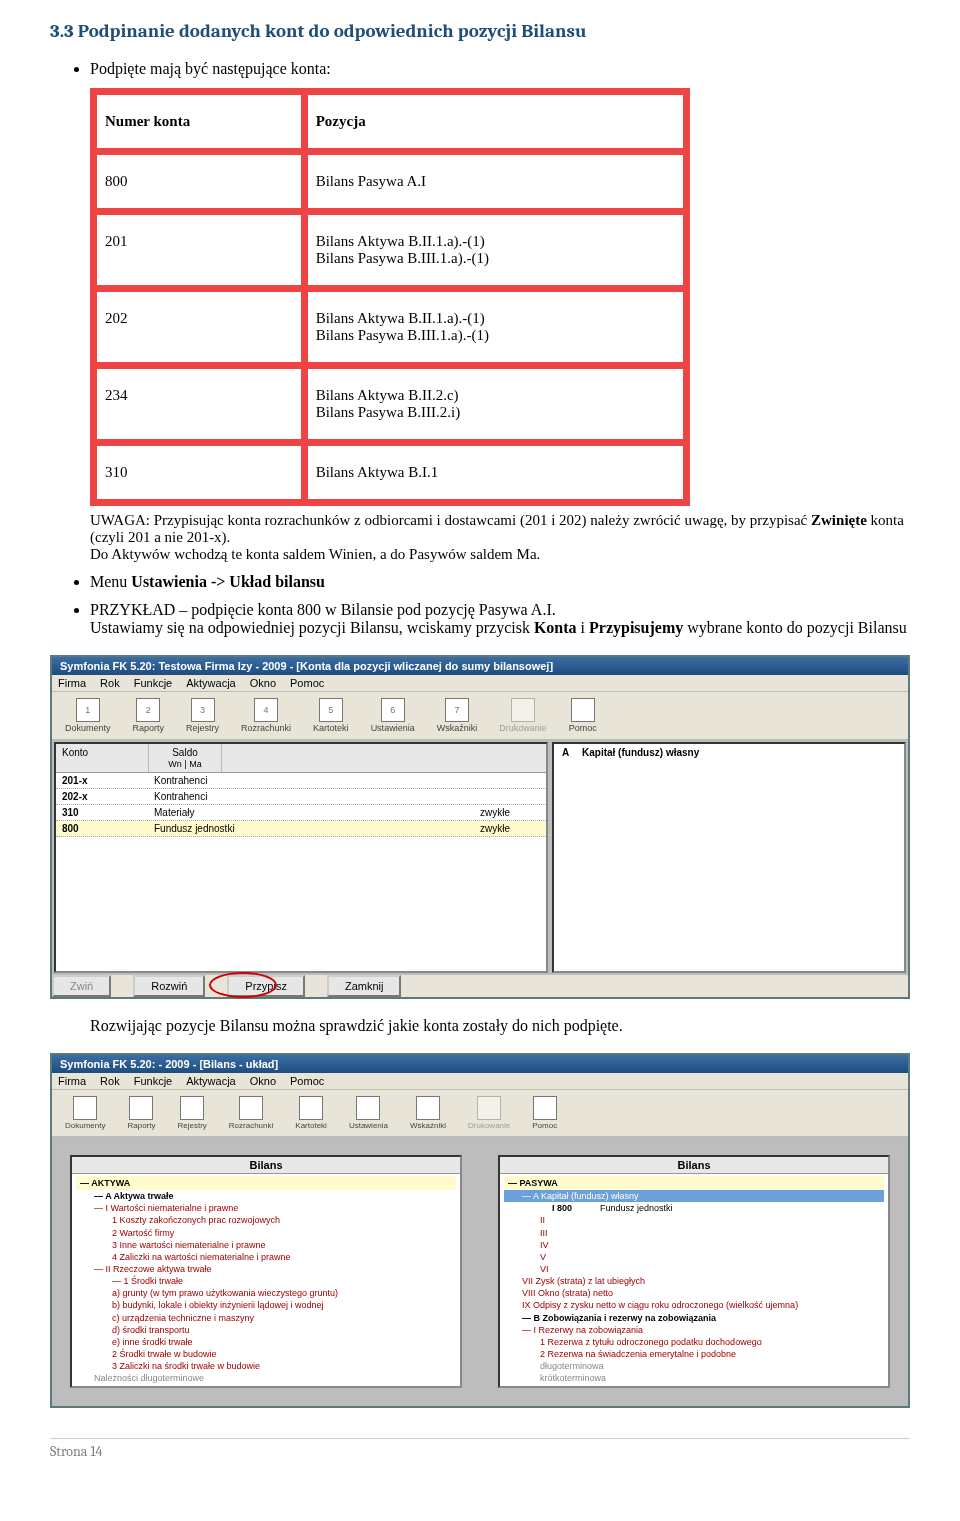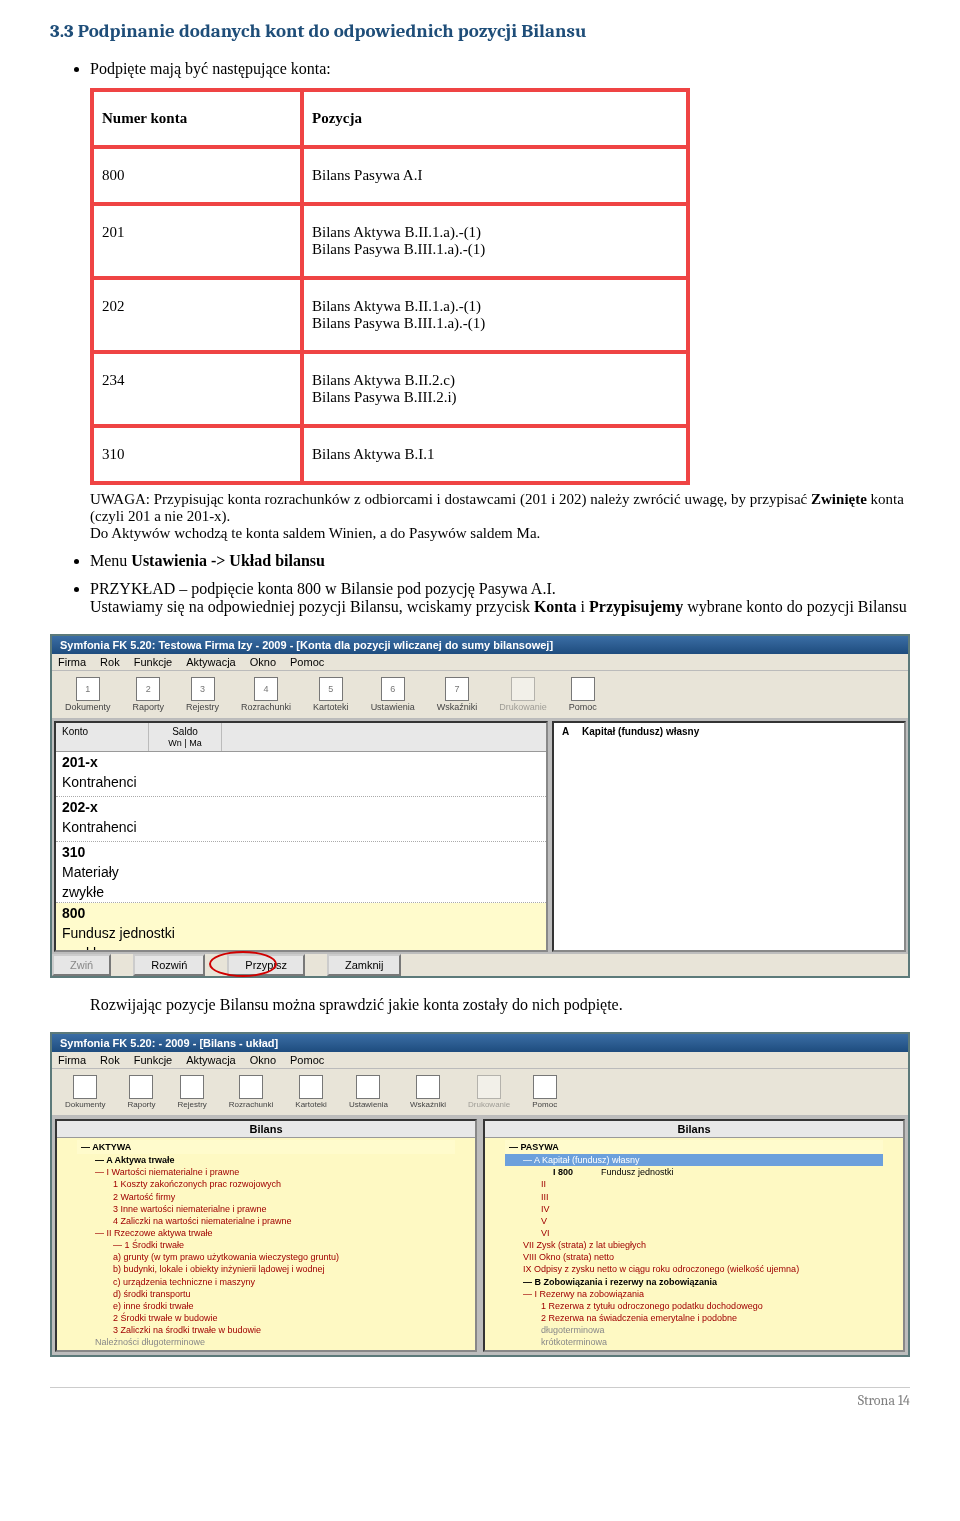--- a/index.html
+++ b/index.html
@@ -26,21 +26,21 @@
     margin: 6px 0;
   }
   table.doc-table {
     border-collapse: collapse;
     margin: 6px 0 6px 40px;
     width: 600px;
     font-size: 15px;
   }
   table.doc-table th,
   table.doc-table td {
-    border: 4px solid #ef4444;
+    border: 7px solid #ef4444;
     padding: 18px 8px;
     vertical-align: top;
     text-align: left;
   }
   table.doc-table th {
     font-weight: bold;
   }
   .note {
     margin-left: 40px;
     font-size: 15px;
@@ -127,23 +127,22 @@
   }
   .col-konto { width: 80px; }
   .col-nazwa { flex: 1; }
   .grid-body {
     flex: 1;
     overflow: auto;
     background: #fff;
   }
   .grid-row {
     display: flex;
-    font-size: 14px;
+    font-size: 10px;
     border-bottom: 1px dotted #aaa;
-    flex-direction: column;
   }
   .grid-row.selected {
     background: #FFFBCC;
   }
   .grid-row .cell {
     padding: 2px 6px;
   }
   .right-pane .pasywa-header {
     background: #FFFBCC;
     font-weight: bold;
@@ -186,52 +185,51 @@
   .btn-wrap { position: relative; }
 
   
   .app-window.small .toolbar .tool-btn { font-size: 8px; }
   .split {
     display: flex;
     background: #BDBDBD;
   }
   .bilans-pane {
     flex: 1;
-    background: #fef9c3;
+    background: #ffffff;
     border: 2px inset #888;
-    margin: 3px;
+    margin: 18px;
     font-size: 9px;
   }
   .bilans-pane .head {
     background: #E8E8E8;
     text-align: center;
     font-weight: bold;
     padding: 2px;
     font-size: 11px;
     border-bottom: 1px solid #999;
   }
   .tree {
-    padding: 2px 20px;
+    padding: 2px 4px;
     line-height: 1.35;
   }
   .tree .root {
     background: #FFFBCC;
     font-weight: bold;
     padding: 1px 4px;
   }
   .tree .lvl1 { padding-left: 18px; color: #A00000; }
   .tree .lvl2 { padding-left: 36px; color: #A00000; }
   .tree .hl { background: #6CA0DC; color: #fff; }
   .tree .konto-row { padding-left: 48px; color: #000; display: flex; }
   .tree .konto-row .kn { width: 48px; font-weight: bold; }
   .tree .grey { color: #888; }
   .tree .bold2 { font-weight: bold; color: #000; }
 
   .page-footer {
-    text-align: right;
     margin-top: 30px;
     border-top: 1px solid #ccc;
     padding-top: 4px;
     color: #7F7F7F;
     font-family: Cambria, serif;
     font-size: 14px;
   }
 </style>
 </head>
 <body>

